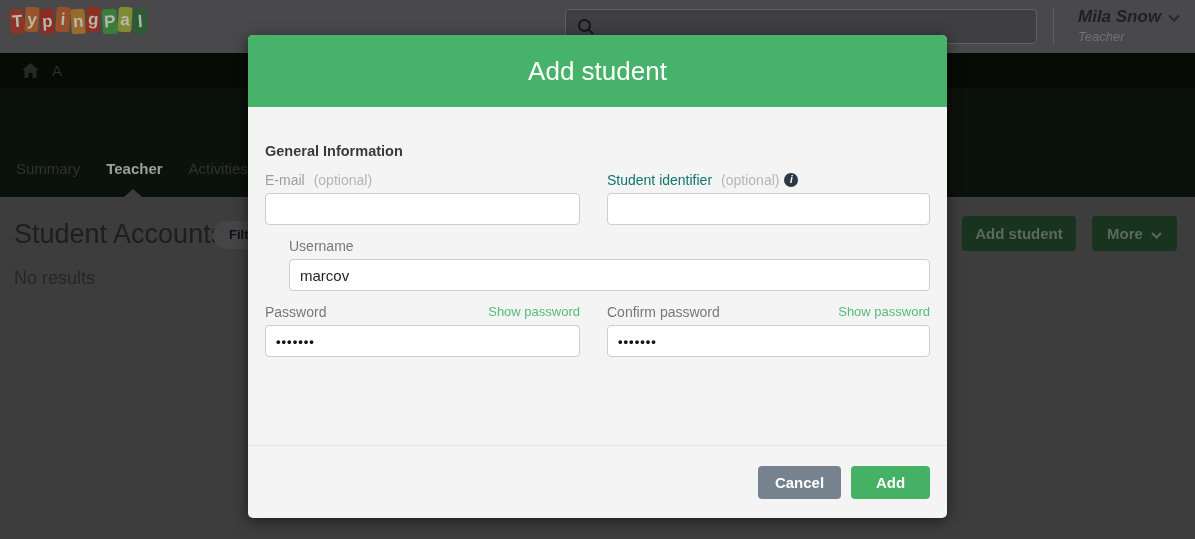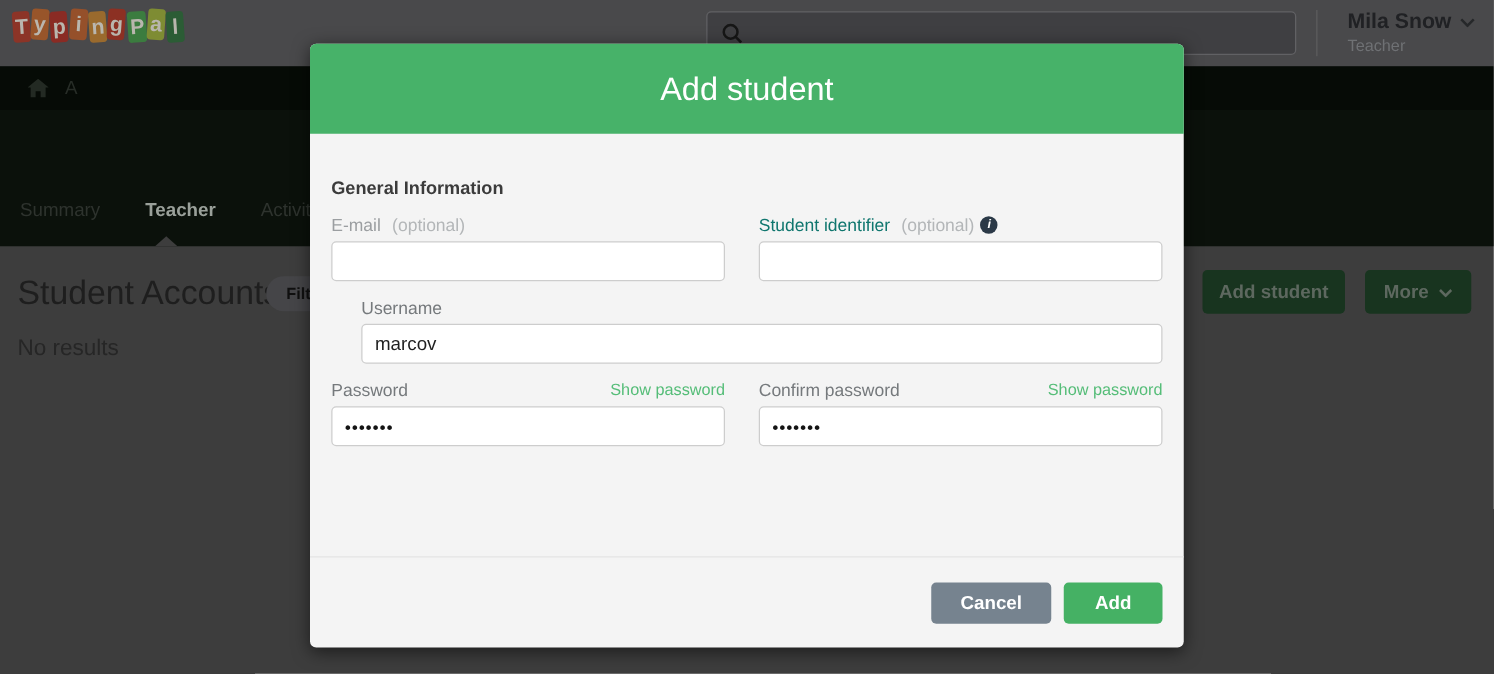--- a/index.html
+++ b/index.html
@@ -21,32 +21,32 @@
   .searchbar{
     position:absolute;left:565px;top:9px;width:472px;height:35px;box-sizing:border-box;
     background:#3f3f42;border:1px solid #616164;border-radius:4px;
   }
   .searchbar svg{position:absolute;left:11px;top:8px;}
   .searchbar input{
     position:absolute;left:34px;top:0;width:430px;height:33px;background:transparent;border:none;outline:none;
     color:#d5d5d5;font-size:15px;font-family:inherit;
   }
   .vdivider{position:absolute;left:1053px;top:8px;width:1px;height:37px;background:#5d5d5f;}
-  .usermenu{position:absolute;left:1078px;top:7px;cursor:pointer;}
+  .usermenu{position:absolute;left:1078px;top:7px;cursor:pointer;font-style:italic;}
   .username{font-size:17px;font-weight:bold;color:#202124;display:flex;align-items:center;gap:7px;}
   .userrole{font-size:13px;color:#6f7174;margin-top:2px;}
   
   .crumbbar{position:absolute;left:0;top:53px;width:1195px;height:35px;background:#060b06;}
   .crumbbar svg{position:absolute;left:22px;top:10px;}
   .crumb-a{position:absolute;left:52px;top:9px;font-size:15px;color:#272d27;cursor:pointer;}
   
   .darkband{position:absolute;left:0;top:88px;width:1195px;height:109px;background:#0b110b;}
   .group-title{position:absolute;left:16px;top:20px;font-size:31px;color:#3a3f3a;font-weight:300;}
   .group-title b{color:#555a52;font-weight:bold;margin-left:6px;}
-  .tabs{position:absolute;left:16px;top:72px;display:flex;gap:36px;}
+  .tabs{position:absolute;left:16px;top:72px;display:flex;gap:26px;}
   .tab{font-size:15px;color:#2e332e;cursor:pointer;}
   .tab.active{color:#9aa09a;font-weight:bold;}
   .tab-notch{position:absolute;left:124px;top:101px;width:0;height:0;
     border-left:9px solid transparent;border-right:9px solid transparent;border-bottom:8px solid #3d3d3d;}
   
   .page-heading{position:absolute;left:14px;top:219px;font-size:27px;font-weight:300;color:#1e1e1e;}
   .filter-pill{position:absolute;left:213px;top:221px;height:28px;line-height:28px;padding:0 16px;
     border-radius:14px;background:#454548;color:#101010;font-size:13px;font-weight:bold;cursor:pointer;}
   .no-results{position:absolute;left:14px;top:268px;font-size:18px;font-weight:300;color:#262626;}
   .dim-btn{position:absolute;top:216px;height:35px;border:none;border-radius:4px;background:#18341f;
@@ -76,21 +76,21 @@
   .link-green{color:var(--link-green);font-size:13px;cursor:pointer;}
   .info-dot{display:inline-flex;width:14px;height:14px;border-radius:50%;background:var(--info-navy);
     color:#fff;font-size:10px;font-weight:bold;font-style:italic;align-items:center;justify-content:center;cursor:pointer;}
   .fin{width:100%;height:32px;box-sizing:border-box;border:1px solid #cdcdcd;border-radius:4px;
     background:#fff;font-size:15px;color:#1f1f1f;padding:0 10px;font-family:inherit;outline:none;}
   .fin.pw{font-size:13px;font-weight:bold;letter-spacing:1px;color:#141414;}
   .modal-divider{position:absolute;left:0;right:0;top:410px;height:1px;background:#e4e4e4;}
   .modal-footer{position:absolute;right:17px;top:431px;display:flex;gap:10px;}
   .mbtn{height:33px;border:none;border-radius:4px;color:#fff;font-size:15px;font-weight:bold;
     font-family:inherit;cursor:pointer;}
-  .mbtn.cancel{width:96px;background:var(--cancel-gray);}
+  .mbtn.cancel{width:83px;background:var(--cancel-gray);}
   .mbtn.add{width:79px;background:var(--add-green);}
 </style>
 </head>
 <body>
 
 <div class="topbar">
   <div class="logo">
     <span class="tile" style="background-color: rgb(140, 52, 39);">T</span>
     <span class="tile" style="background-color: rgb(152, 85, 42);">y</span>
     <span class="tile" style="background-color: rgb(138, 43, 36);">p</span>

